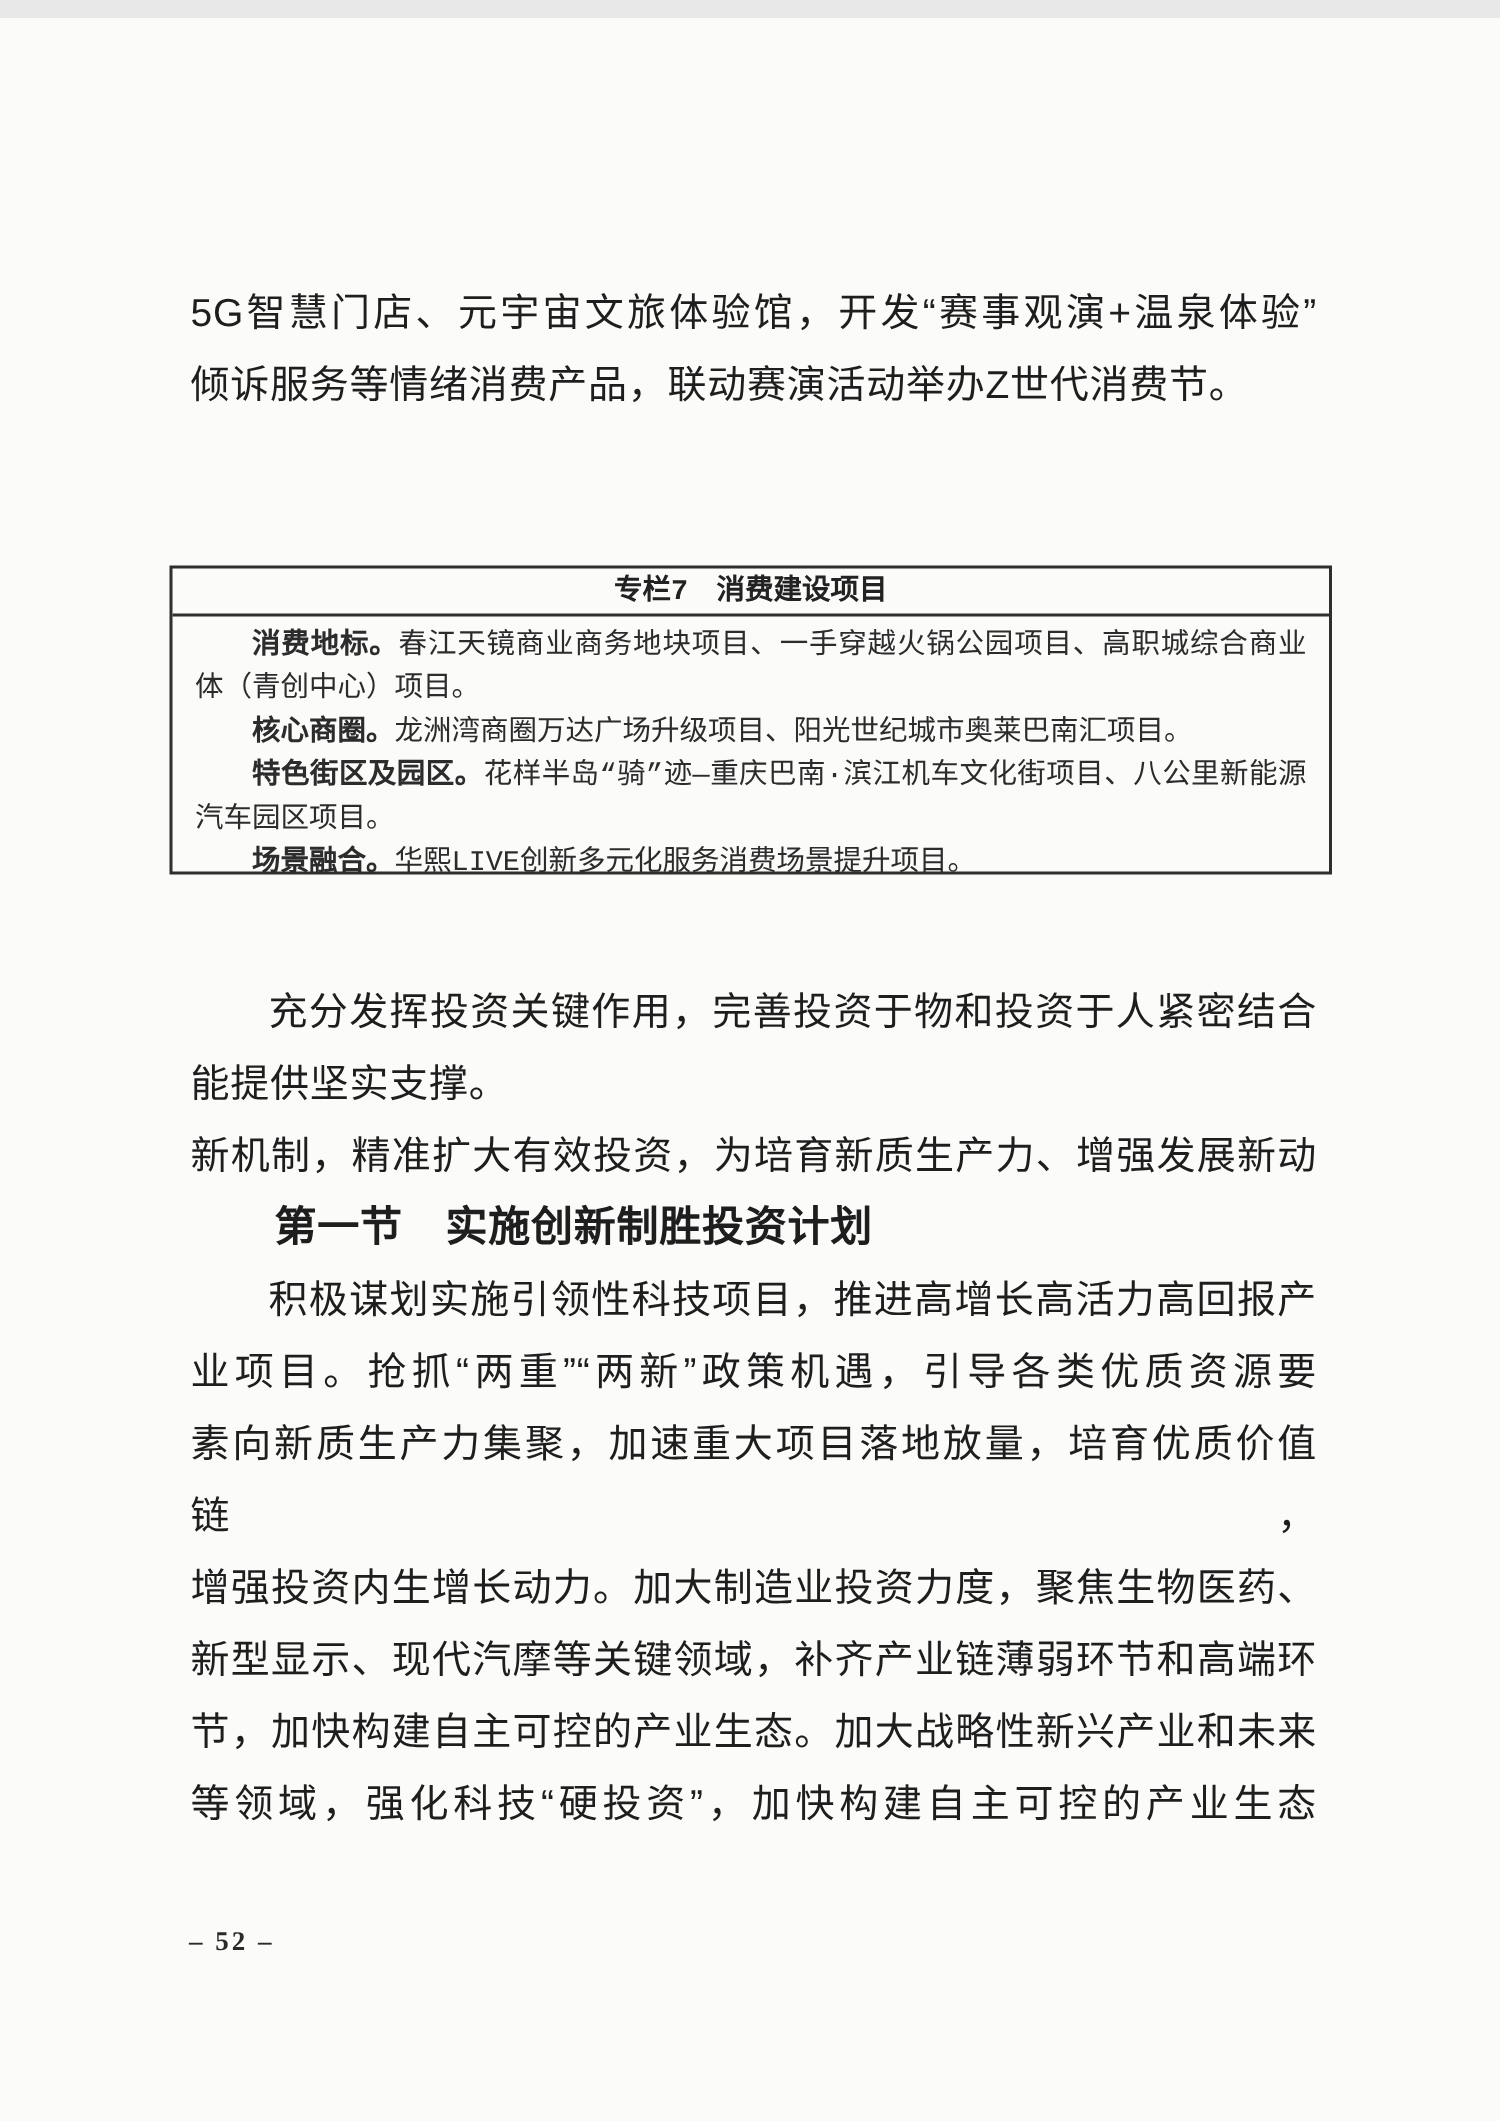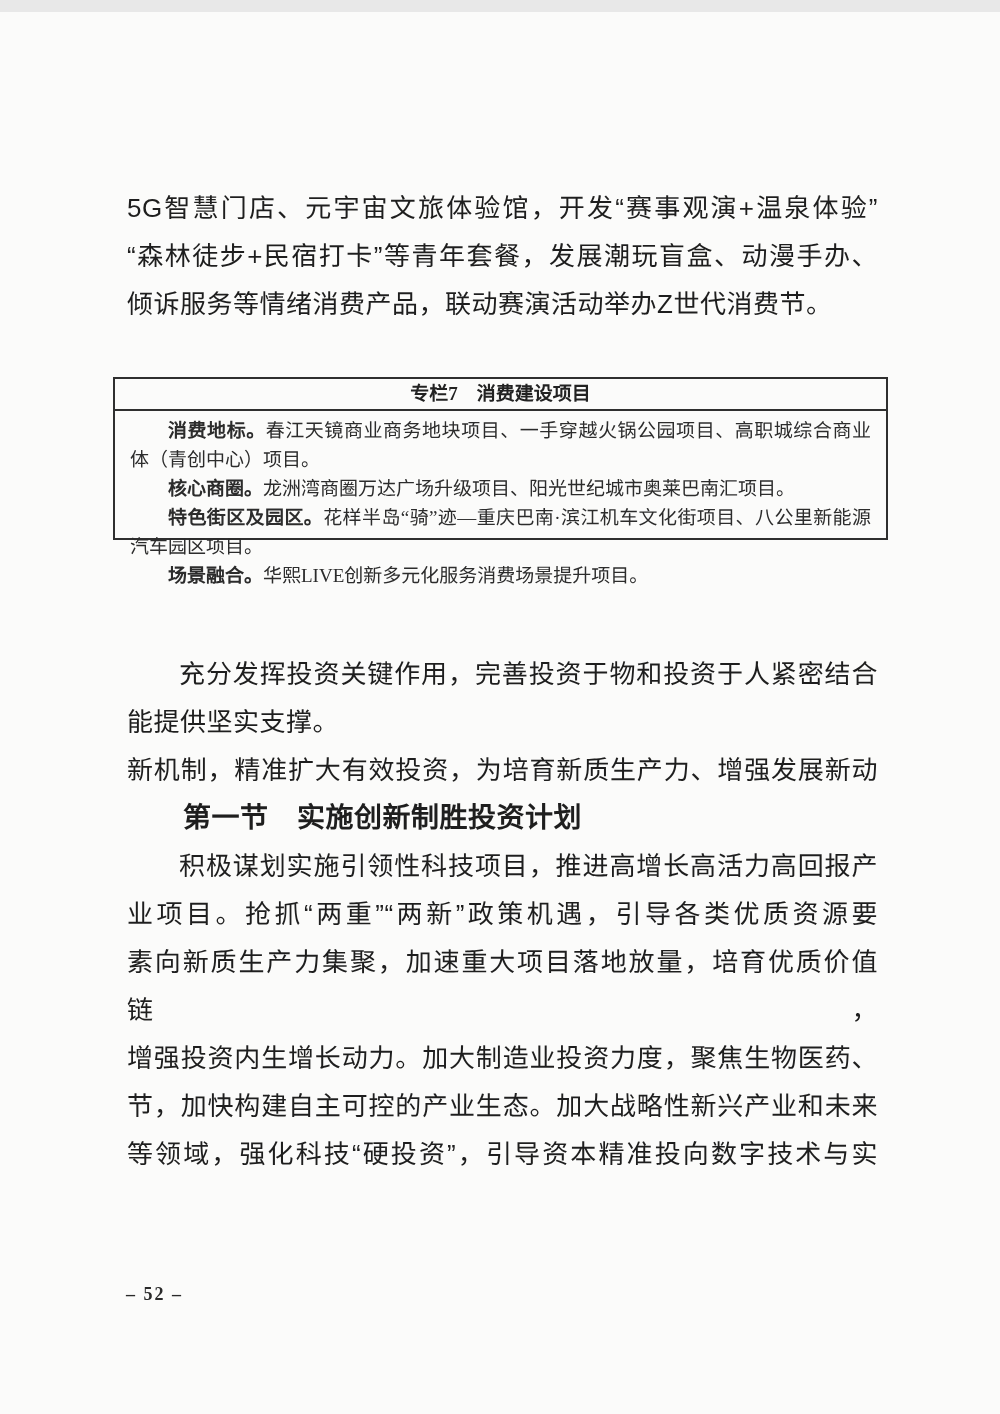--- a/index.html
+++ b/index.html
@@ -45,25 +45,25 @@
     font-size: 28px;
     line-height: 48px;
   }
 
   
   .column-box {
     position: absolute;
     left: 113px;
     top: 365px;
     width: 775px;
-    height: 163px;
+    height: 206px;
     box-sizing: border-box;
     border: 2px solid #2f2f2f;
     background: #fbfbfa;
-    font-family: Liberation Serif, serif;
+    font-family: Liberation Mono, monospace;
   }
   .column-box .box-title {
     height: 30px;
     line-height: 30px;
     text-align: center;
     font-weight: bold;
     font-size: 19px;
     border-bottom: 2px solid #2f2f2f;
     color: #222;
   }
@@ -91,21 +91,20 @@
     font-weight: bold;
   }
 </style>
 </head>
 <body>
 
 <div class="page">
 
   <div class="textcol intro">
       <div class="line">5G智慧门店、元宇宙文旅体验馆，开发“赛事观演+温泉体验”</div>
-      <div class="line">“森林徒步+民宿打卡”等青年套餐，发展潮玩盲盒、动漫手办、</div>
       <div class="line line-last">倾诉服务等情绪消费产品，联动赛演活动举办Z世代消费节。</div>
     </div>
 
   <div class="column-box">
     <div class="box-title">专栏7　消费建设项目</div>
     <div class="box-body">
       <div class="box-item">
         <span class="box-label">消费地标。</span><span>春江天镜商业商务地块项目、一手穿越火锅公园项目、高职城综合商业体（青创中心）项目。</span>
       </div>
       <div class="box-item">
@@ -128,20 +127,21 @@
         <div class="line">新机制，精准扩大有效投资，为培育新质生产力、增强发展新动</div>
       </div>
 
     <div class="section-title">第一节　实施创新制胜投资计划</div>
 
     <div class="para">
         <div class="line">积极谋划实施引领性科技项目，推进高增长高活力高回报产</div>
         <div class="line">业项目。抢抓“两重”“两新”政策机遇，引导各类优质资源要</div>
         <div class="line">素向新质生产力集聚，加速重大项目落地放量，培育优质价值链，</div>
         <div class="line">增强投资内生增长动力。加大制造业投资力度，聚焦生物医药、</div>
+        <div class="line">新型显示、现代汽摩等关键领域，补齐产业链薄弱环节和高端环</div>
         <div class="line">节，加快构建自主可控的产业生态。加大战略性新兴产业和未来</div>
-        <div class="line">等领域，强化科技“硬投资”，引导资本精准投向数字技术与实</div>
+        <div class="line">等领域，强化科技“硬投资”，加快构建自主可控的产业生态</div>
       </div>
   </div>
 
   <div class="page-number">– 52 –</div>
 
 </div>
 
 </body></html>

